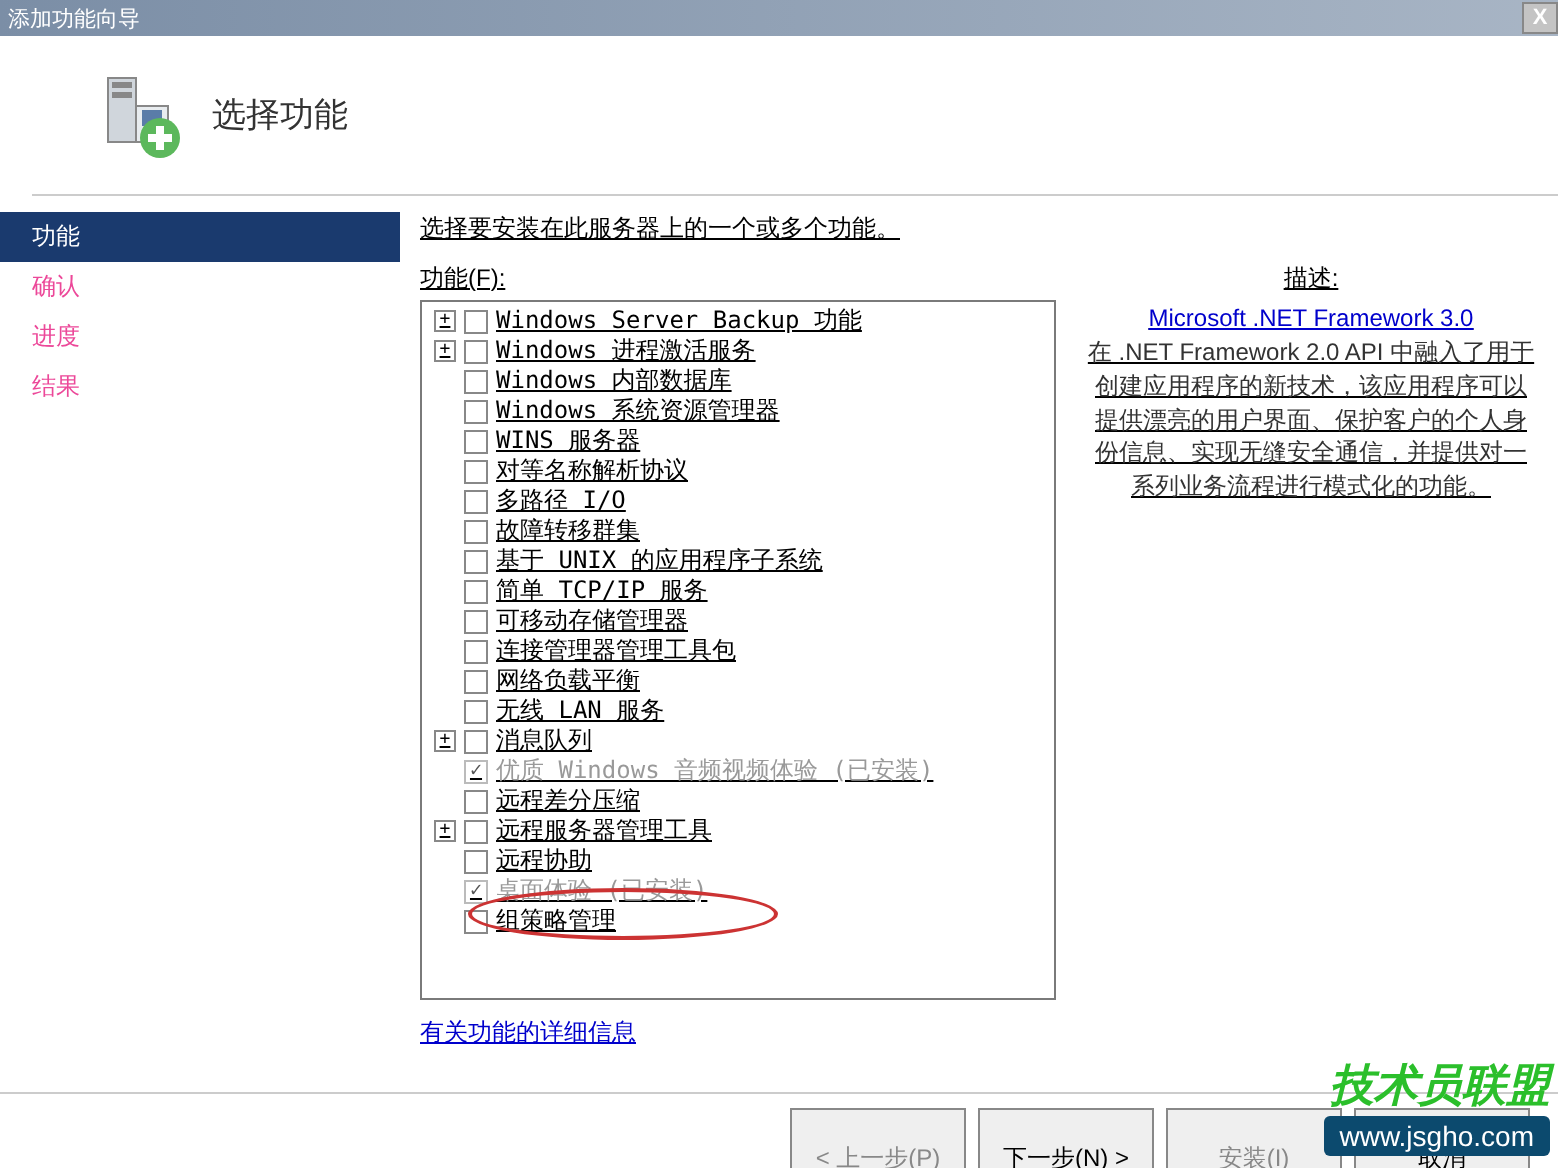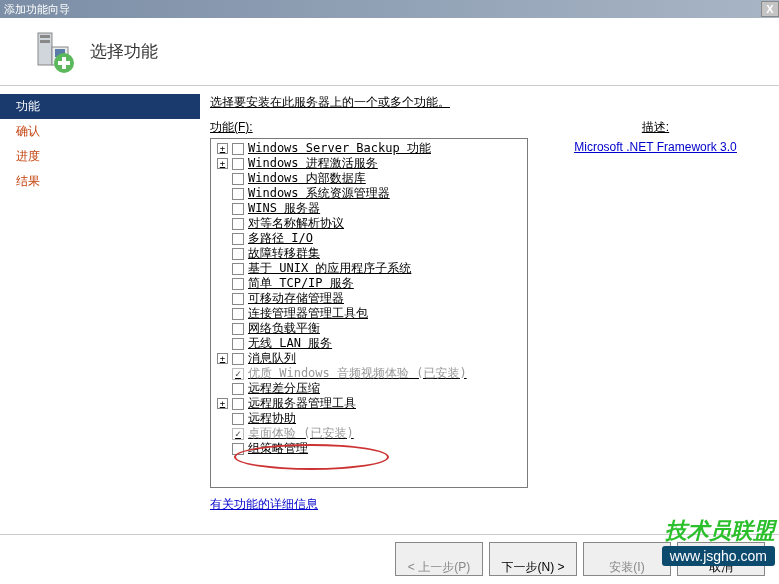--- a/index.html
+++ b/index.html
@@ -1,24 +1,24 @@
 <!DOCTYPE html>
 <html><head>
 <meta charset="utf-8">
 <style>
 * { box-sizing: border-box; margin: 0; padding: 0; }
 body { font-family: "Microsoft YaHei", SimSun, Arial, sans-serif; font-size: 12px; background: #fff; width: 779px; height: 584px; position: relative; overflow: hidden; }
 .titlebar { height: 18px; background: linear-gradient(to right, #7b8ea6, #a8b5c5); color: #fff; padding-left: 4px; display: flex; align-items: center; justify-content: space-between; font-size: 11px; }
 .titlebar .close { width: 18px; height: 16px; background: #c4c4c4; border: 1px solid #888; display: flex; align-items: center; justify-content: center; font-family: Arial; font-weight: bold; cursor: pointer; }
-.header { height: 68px; background: #fff; border-bottom: 1px solid #ccc; display: flex; align-items: center; padding-left: 28px; }
+.header { height: 80px; background: #fff; border-bottom: 1px solid #ccc; display: flex; align-items: center; padding-left: 28px; margin-left: 16px; }
 .header .icon-wrap { width: 50px; height: 50px; display: flex; align-items: center; justify-content: center; }
 .header h1 { font-size: 17px; font-weight: normal; margin-left: 12px; color: #333; }
 .body { display: flex; height: 448px; }
 .sidebar { width: 200px; background: #fff; padding-top: 8px; }
-.sidebar .item { padding: 4px 16px; font-size: 12px; color: #c2410c; cursor: pointer; }
+.sidebar .item { padding: 4px 16px; font-size: 12px; color: #ec4899; cursor: pointer; }
 .sidebar .item.active { background: #1a3a6e; color: #fff; }
 .main { flex: 1; padding: 8px 10px; display: flex; flex-direction: column; text-decoration: underline; }
 .instruction { font-size: 12px; margin-bottom: 8px; }
 .label { font-size: 12px; margin-bottom: 2px; }
 .cols { display: flex; gap: 14px; flex: 1; }
 .tree-wrap { width: 318px; height: 350px; border: 1px solid #7a7a7a; background: #fff; overflow-y: auto; overflow-x: hidden; padding: 2px 0; position: relative; }
 .tree-item { display: flex; align-items: center; height: 15px; padding-left: 6px; font-size: 12px; font-family: SimSun, monospace; white-space: nowrap; }
 .tree-item .expander { width: 11px; height: 11px; border: 1px solid #888; display: inline-flex; align-items: center; justify-content: center; font-size: 9px; line-height: 1; margin-right: 4px; font-family: monospace; cursor: pointer; }
 .tree-item .expander-spacer { width: 15px; display: inline-block; }
 .tree-item .cb { width: 12px; height: 12px; border: 1px solid #888; margin-right: 4px; display: inline-flex; align-items: center; justify-content: center; font-size: 10px; cursor: pointer; }
@@ -27,21 +27,21 @@
 .tree-item.disabled .cb { border-color: #bbb; }
 .desc-col { flex: 1; text-align: center; }
 .desc-col .desc-label { font-size: 12px; margin-bottom: 4px; }
 .desc-col .link { color: #0000cc; text-decoration: underline; cursor: pointer; font-size: 12px; }
 .desc-col .desc-text { font-size: 12px; color: #333; margin-top: 2px; line-height: 1.4; }
 .more-link { color: #0000cc; text-decoration: underline; cursor: pointer; font-size: 12px; margin-top: 8px; display: inline-block; }
 .footer { height: 48px; border-top: 1px solid #ccc; display: flex; align-items: center; justify-content: flex-end; padding-right: 14px; gap: 6px; }
 .btn { min-width: 88px; height: 23px; border: 1px solid #888; background: #efefef; font-size: 12px; cursor: pointer; padding: 16px 10px; }
 .btn:disabled { color: #888; }
 .circle { position: absolute; left: 234px; top: 444px; width: 155px; height: 26px; border: 2px solid #cc3333; border-radius: 50%; pointer-events: none; }
-.watermark { position: absolute; right: 4px; bottom: 18px; pointer-events: none; }
+.watermark { position: absolute; right: 4px; bottom: 6px; pointer-events: none; }
 .watermark .wm-top { color: #2bbf2b; font-size: 22px; font-weight: bold; font-style: italic; text-align: right; }
 .watermark .wm-url { background: #0c4a6e; color: #fff; font-size: 14px; padding: 2px 8px; border-radius: 3px; font-family: Arial; margin-left: 48px; }
 </style>
 </head>
 <body>
 
 <div class="titlebar">
   <span>添加功能向导</span>
   <span class="close">X</span>
 </div>
@@ -179,20 +179,21 @@
               <span class="expander-spacer"></span>
               <span class="cb"></span>
               <span>组策略管理</span>
             </div>
           </div>
         <a class="more-link">有关功能的详细信息</a>
       </div>
       <div class="desc-col">
         <div class="desc-label">描述:</div>
         <a class="link">Microsoft .NET Framework 3.0</a>
+        <div class="desc-text">在 .NET Framework 2.0 API 中融入了用于创建应用程序的新技术，该应用程序可以提供漂亮的用户界面、保护客户的个人身份信息、实现无缝安全通信，并提供对一系列业务流程进行模式化的功能。</div>
       </div>
     </div>
   </div>
 </div>
 
 <div class="footer">
   <button class="btn" disabled="">&lt; 上一步(P)</button>
   <button class="btn">下一步(N) &gt;</button>
   <button class="btn" disabled="">安装(I)</button>
   <button class="btn">取消</button>

